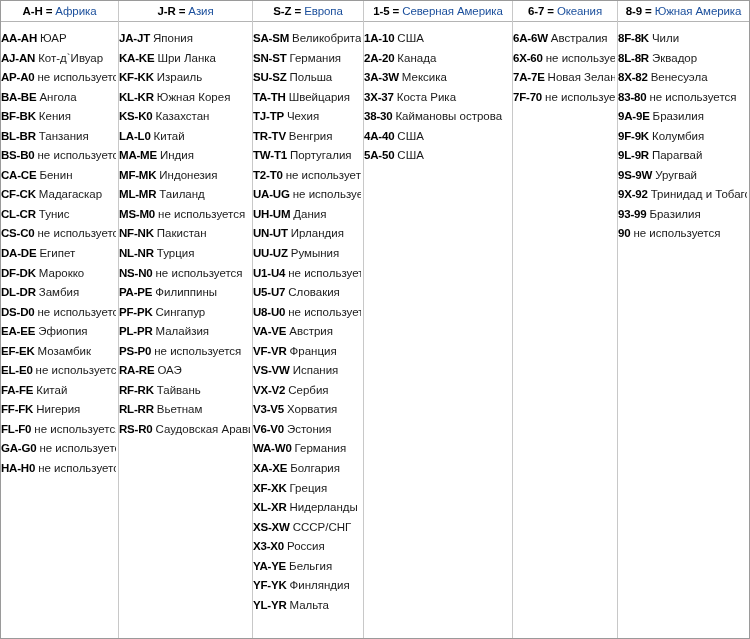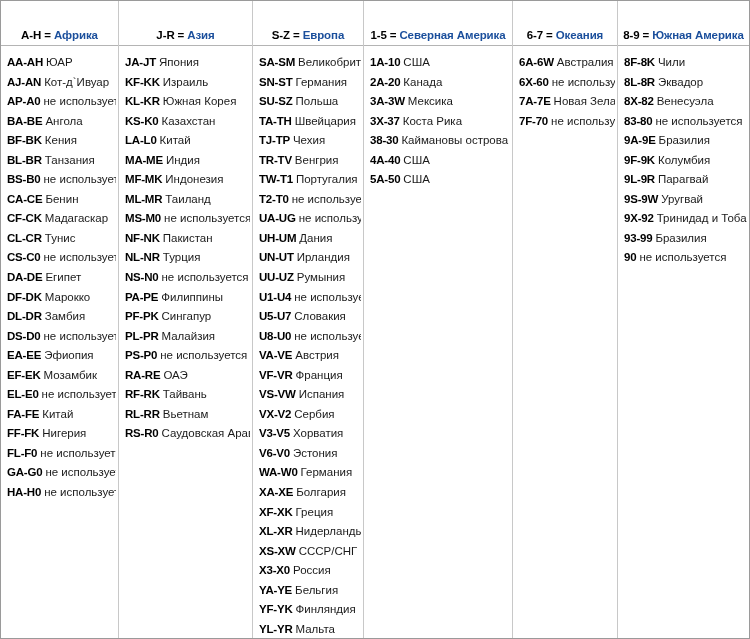--- a/index.html
+++ b/index.html
@@ -47,40 +47,38 @@
     background: #ffffff;
     border-bottom: 1px solid #b4b4b4;
     display: flex;
     align-items: center;
     justify-content: center;
     white-space: nowrap;
     font-size: 11.5px;
     font-weight: bold;
     letter-spacing: -0.1px;
     padding: 0 3px;
-    margin-top: 24px;
   }
   .col-header .hcode {
     color: #000000;
     font-weight: bold;
   }
   .col-header .heq {
     color: #000000;
     font-weight: bold;
     margin: 0 3px;
   }
   .col-header .hregion {
     color: #1b4f9c;
-    font-weight: bold;
+    font-weight: normal;
   }
 
   .col-body {
     flex: 1 1 auto;
     padding-top: 7px;
-    padding-left: 6px;
     padding-right: 2px;
     box-sizing: border-box;
   }
   .row {
     height: 19.55px;
     line-height: 19.55px;
     white-space: nowrap;
     font-size: 11.5px;
     color: #111111;
     overflow: hidden;
@@ -137,20 +135,21 @@
         </div>
       </div>
       <div class="col col-asia">
         <div class="col-header">
           <span class="hcode">J-R</span>
           <span class="heq">=</span>
           <span class="hregion">Азия</span>
         </div>
         <div class="col-body">
           <div class="row"><span class="code">JA-JT</span><span class="name">Япония</span></div>
+          <div class="row"><span class="code">KA-KE</span><span class="name">Шри Ланка</span></div>
           <div class="row"><span class="code">KF-KK</span><span class="name">Израиль</span></div>
           <div class="row"><span class="code">KL-KR</span><span class="name">Южная Корея</span></div>
           <div class="row"><span class="code">KS-K0</span><span class="name">Казахстан</span></div>
           <div class="row"><span class="code">LA-L0</span><span class="name">Китай</span></div>
           <div class="row"><span class="code">MA-ME</span><span class="name">Индия</span></div>
           <div class="row"><span class="code">MF-MK</span><span class="name">Индонезия</span></div>
           <div class="row"><span class="code">ML-MR</span><span class="name">Таиланд</span></div>
           <div class="row unused"><span class="code">MS-M0</span><span class="name">не используется</span></div>
           <div class="row"><span class="code">NF-NK</span><span class="name">Пакистан</span></div>
           <div class="row"><span class="code">NL-NR</span><span class="name">Турция</span></div>

